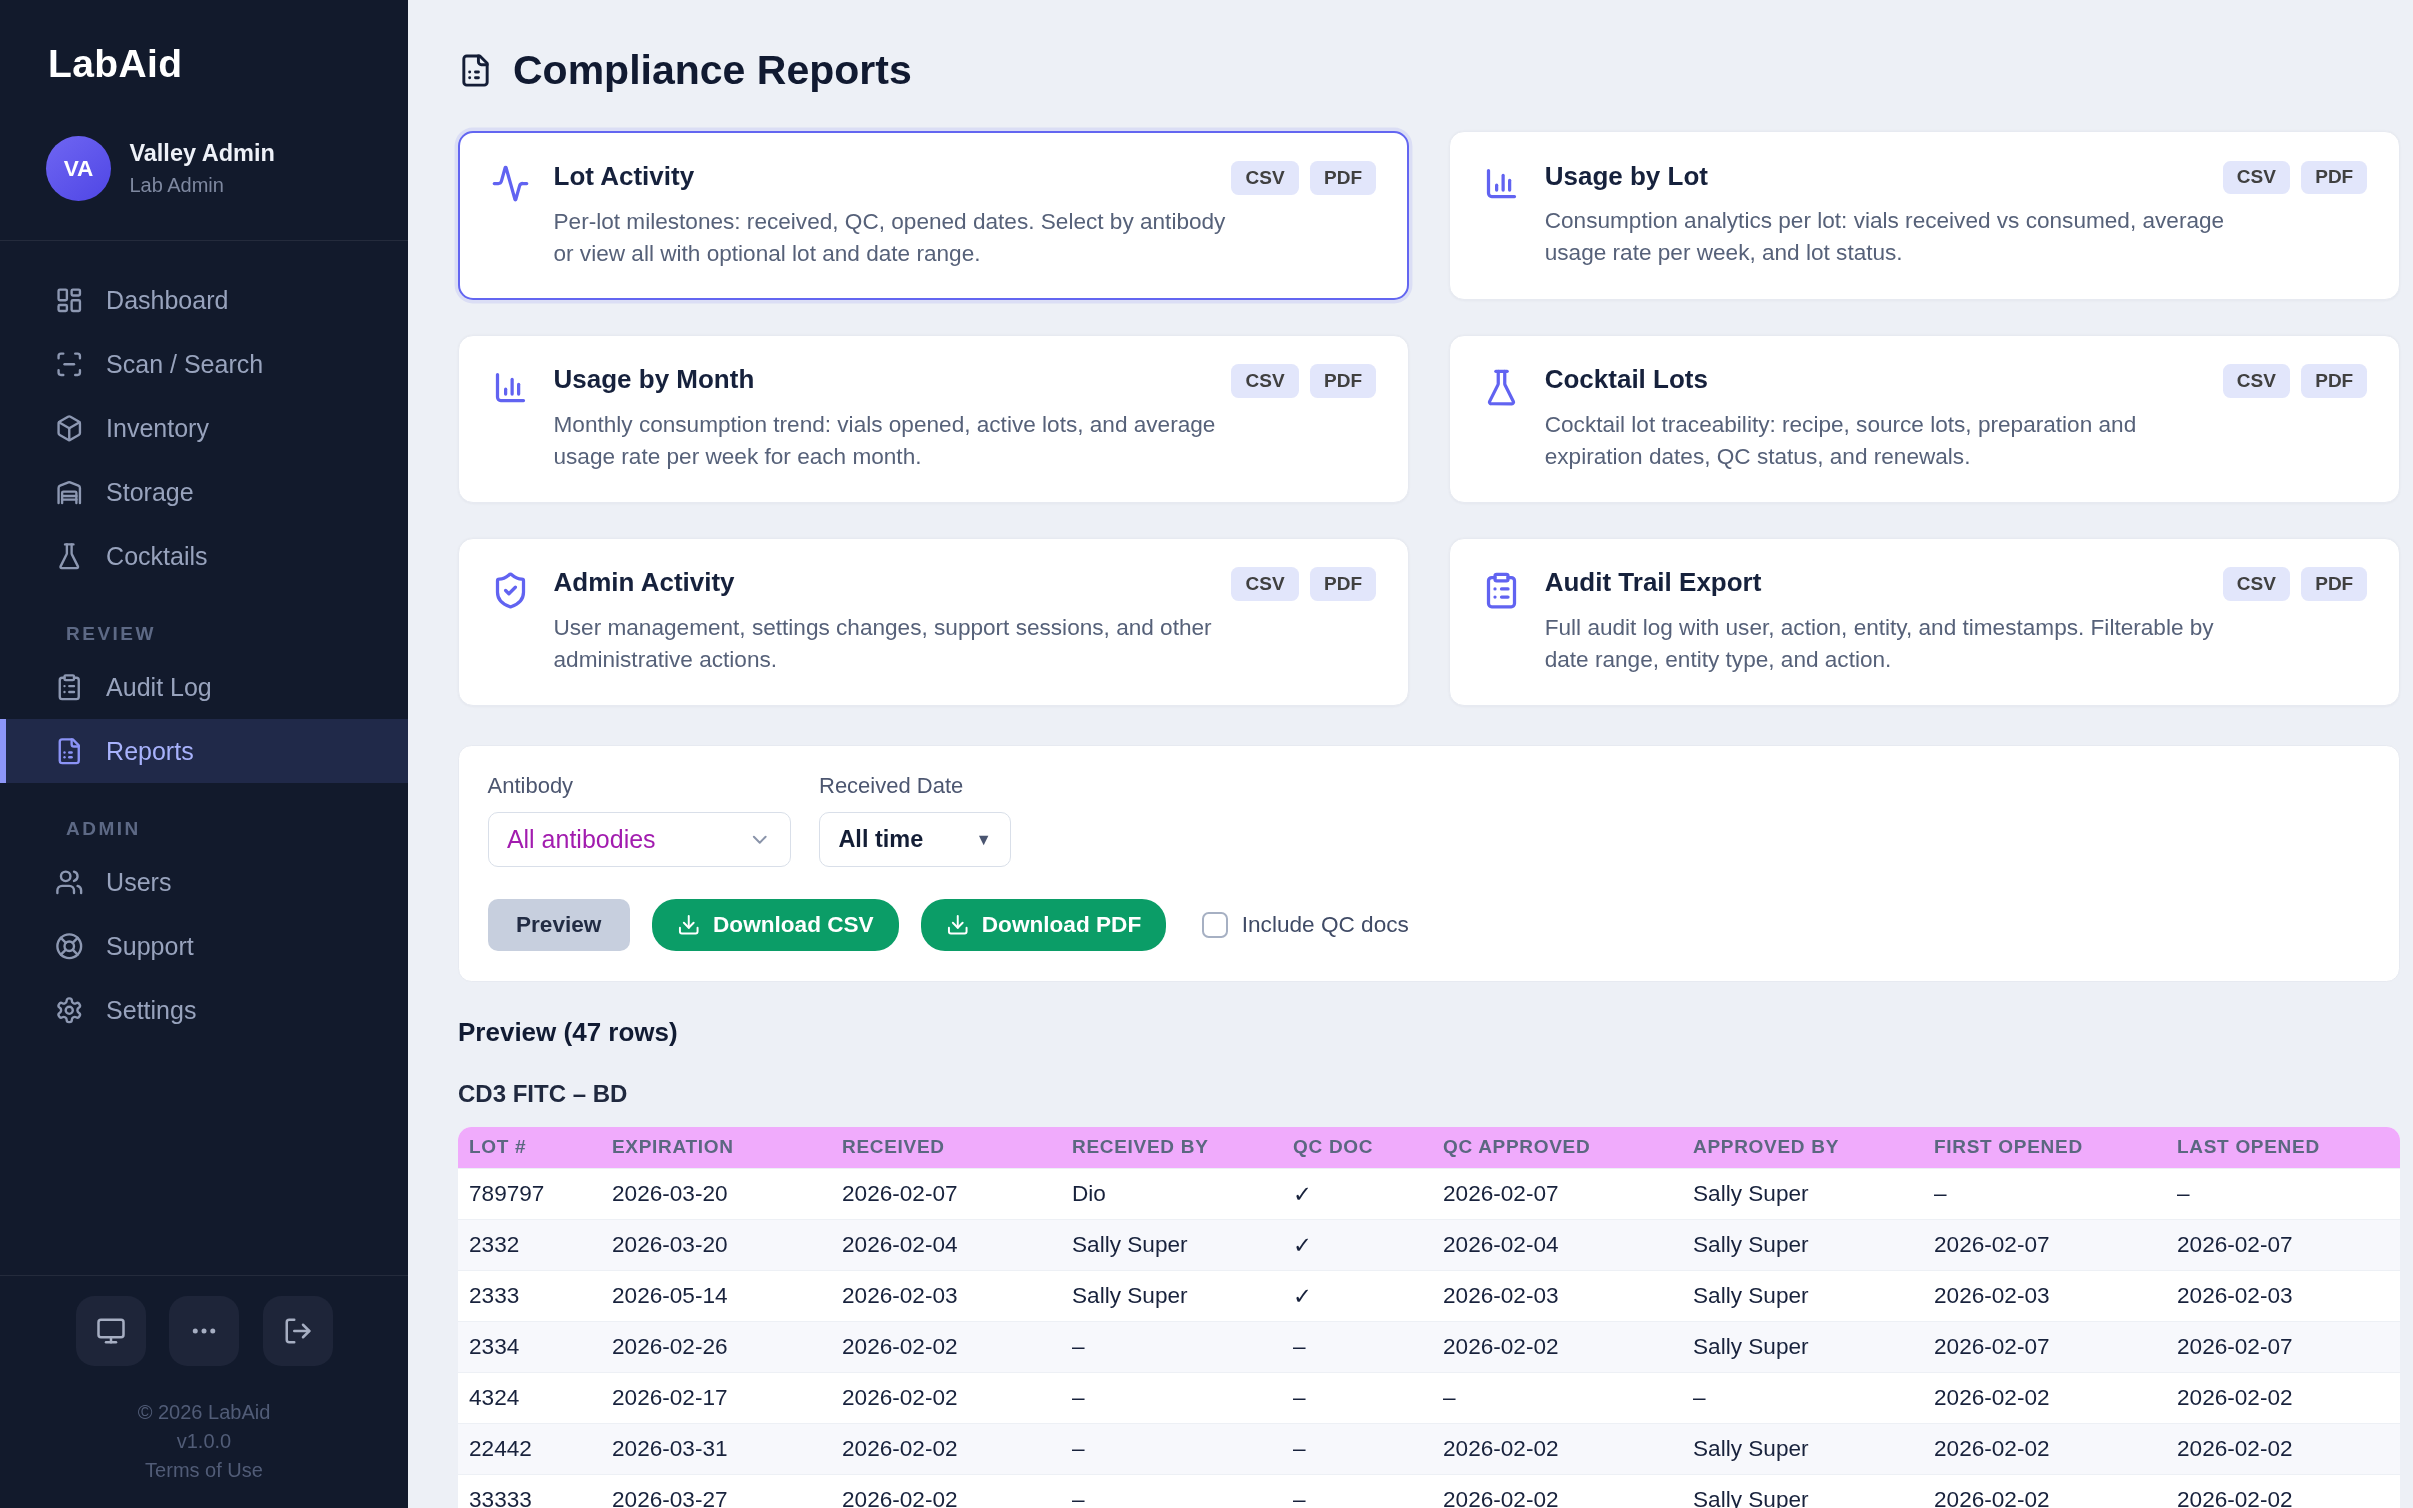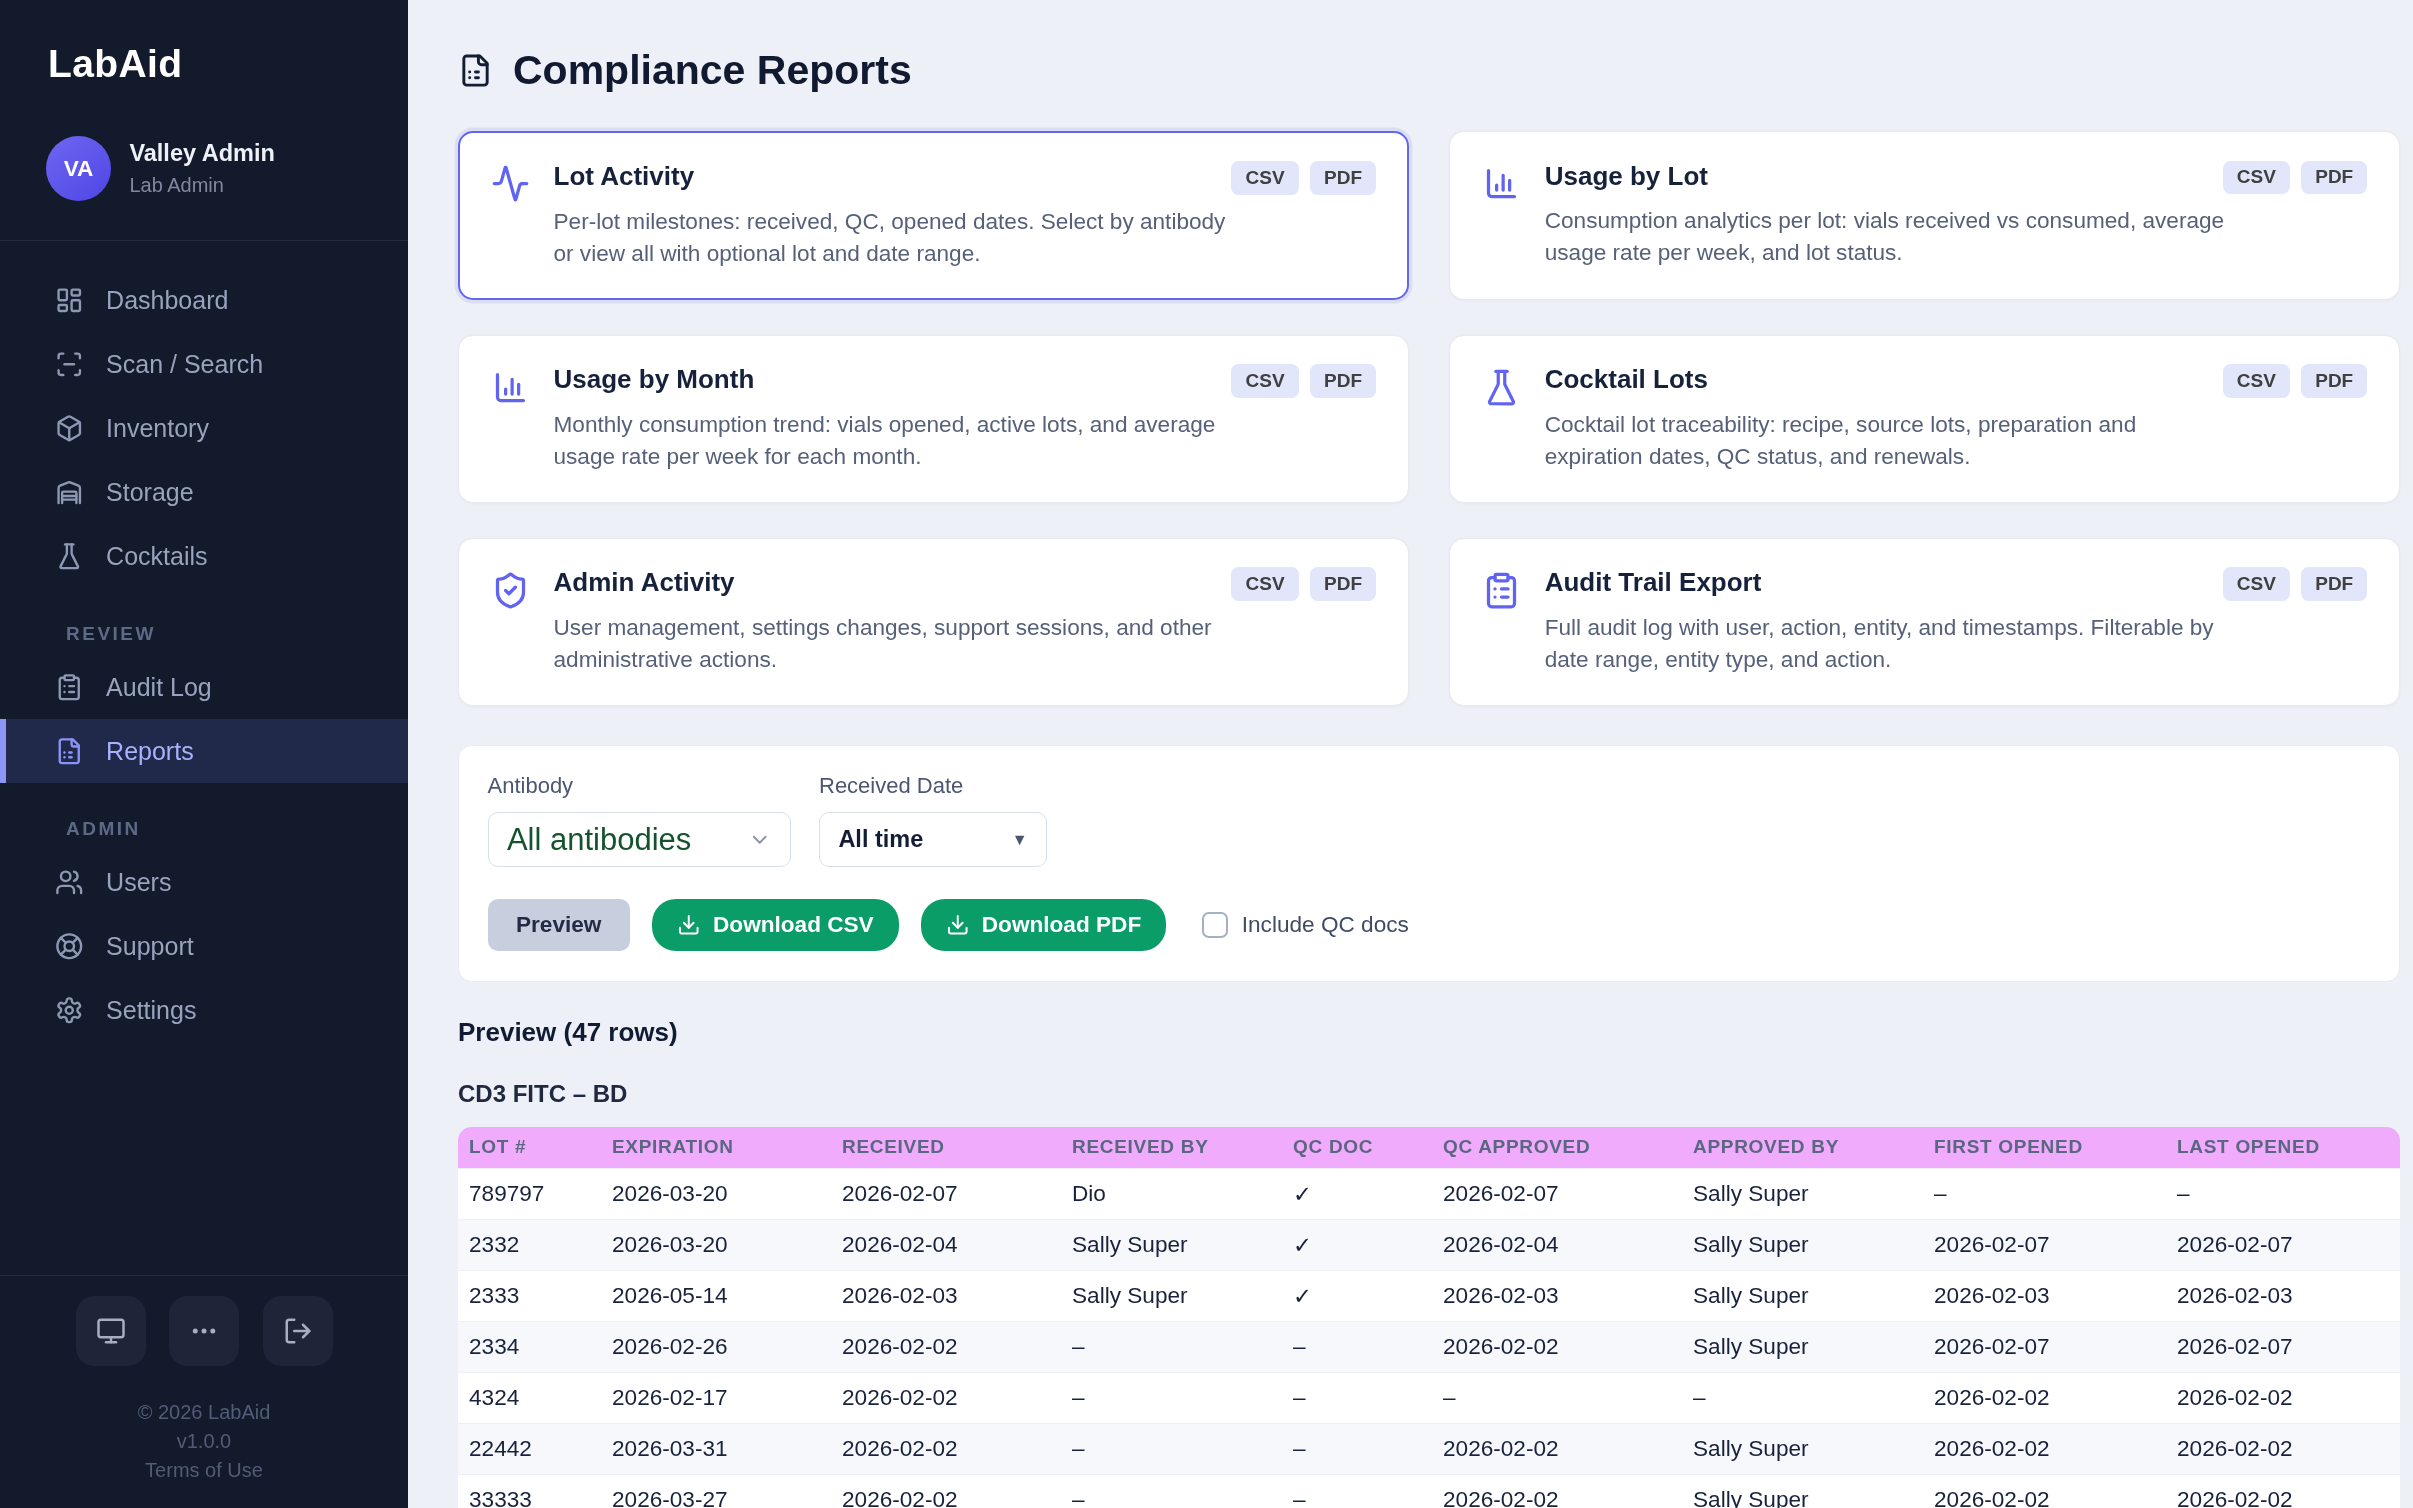--- a/index.html
+++ b/index.html
@@ -84,22 +84,22 @@
     background:#fff; border:1.7px solid #e7eaf1; border-radius:13.4px;
     margin-top:39px; padding:27px 28.5px 30px;
   }
   .filter-row { display:flex; gap:28.5px; }
   .filter-label { font-size:22px; color:#4c5670; margin-bottom:13.4px; }
   .select {
     display:flex; align-items:center; justify-content:space-between;
     border:1.7px solid #d9dfe9; border-radius:10px; background:#fff;
     height:55px; padding:0 18.4px; cursor:pointer;
   }
-  .select-antibody { width:303px; font-size:31px; color:#14532d; }
-  .select-date { width:228px; font-size:23.5px; font-weight:700; color:#131d35; }
+  .select-antibody { width:303px; font-size:25px; color:#a21caf; }
+  .select-date { width:192px; font-size:23.5px; font-weight:700; color:#131d35; }
   .select .caret { color:#8a94aa; }
   .tri { font-size:16px; color:#4a5570; }
   .actions-row { display:flex; align-items:center; gap:22px; margin-top:32px; }
   .btn { border:none; border-radius:10px; height:52px; font-family:inherit; cursor:pointer; }
   .btn-preview { background:#c7cfde; color:#222c44; font-size:22.6px; font-weight:600; padding:0 28.5px; }
   .btn-green {
     background:#0b9d67; color:#fff; font-size:22.6px; font-weight:700; padding:0 25px;
     display:flex; align-items:center; gap:12.6px;border-radius:24px;
   }
   .qc-check { display:flex; align-items:center; gap:14.2px; margin-left:13.4px; cursor:pointer; }

